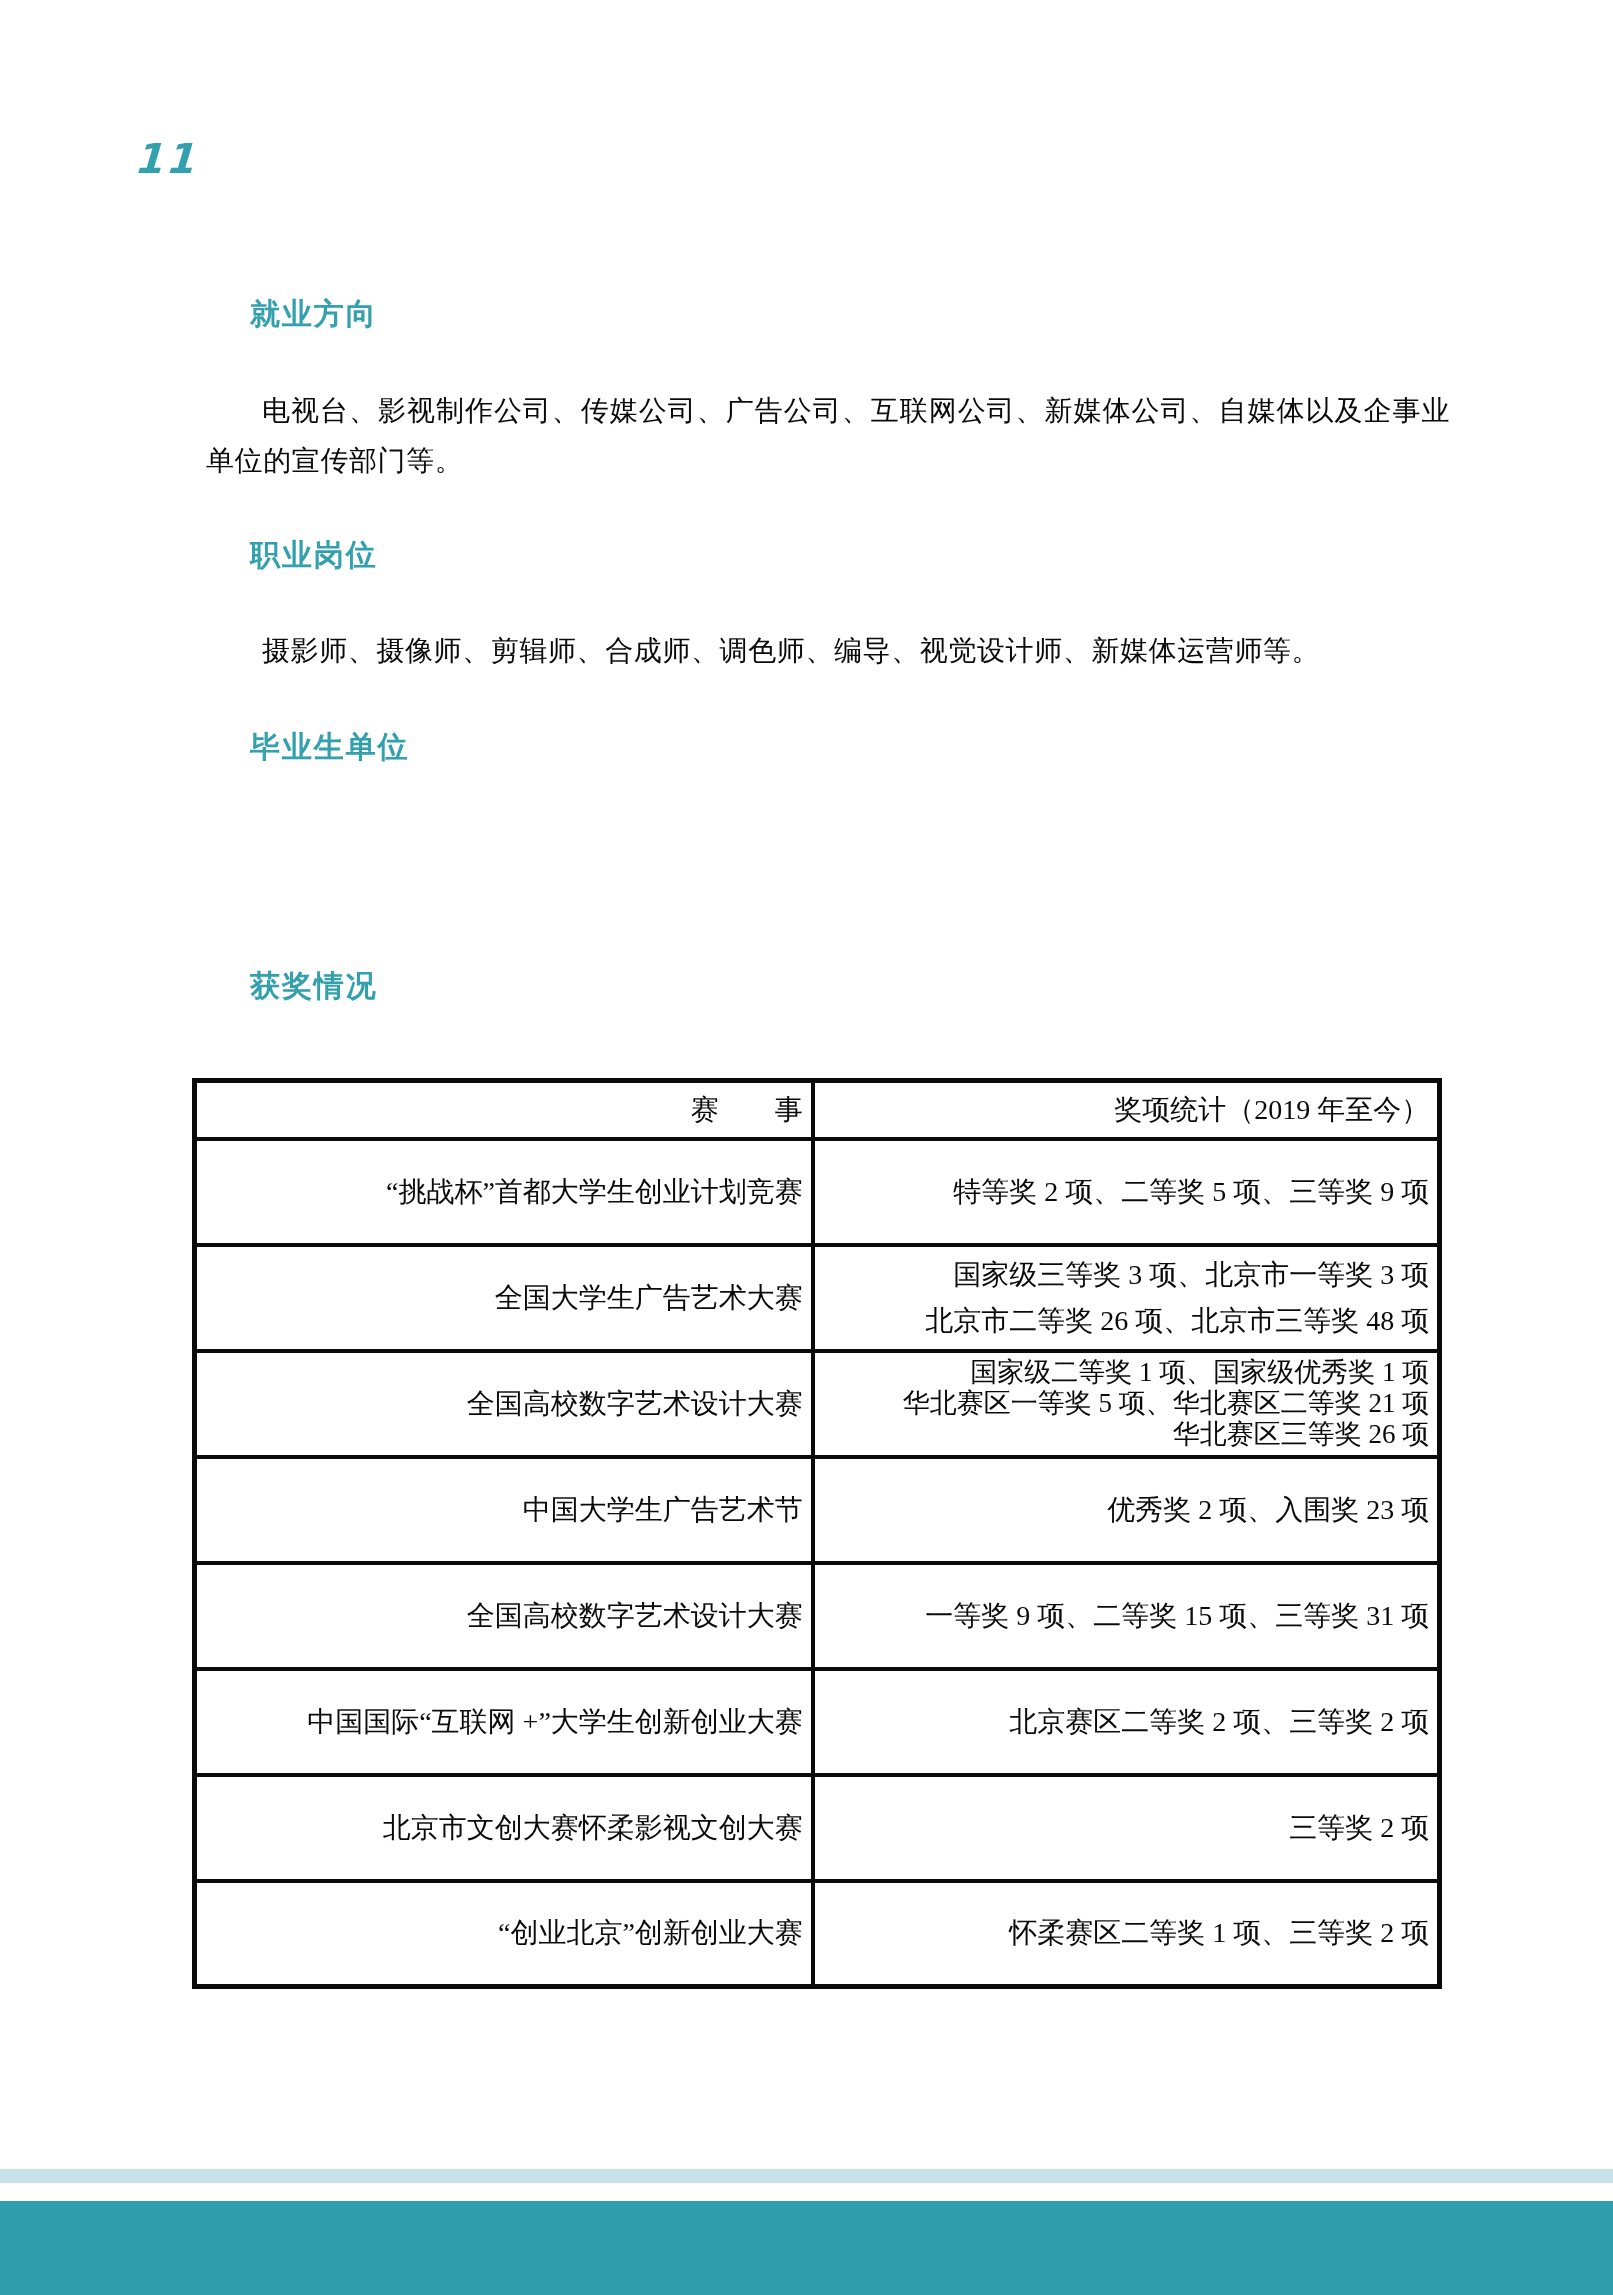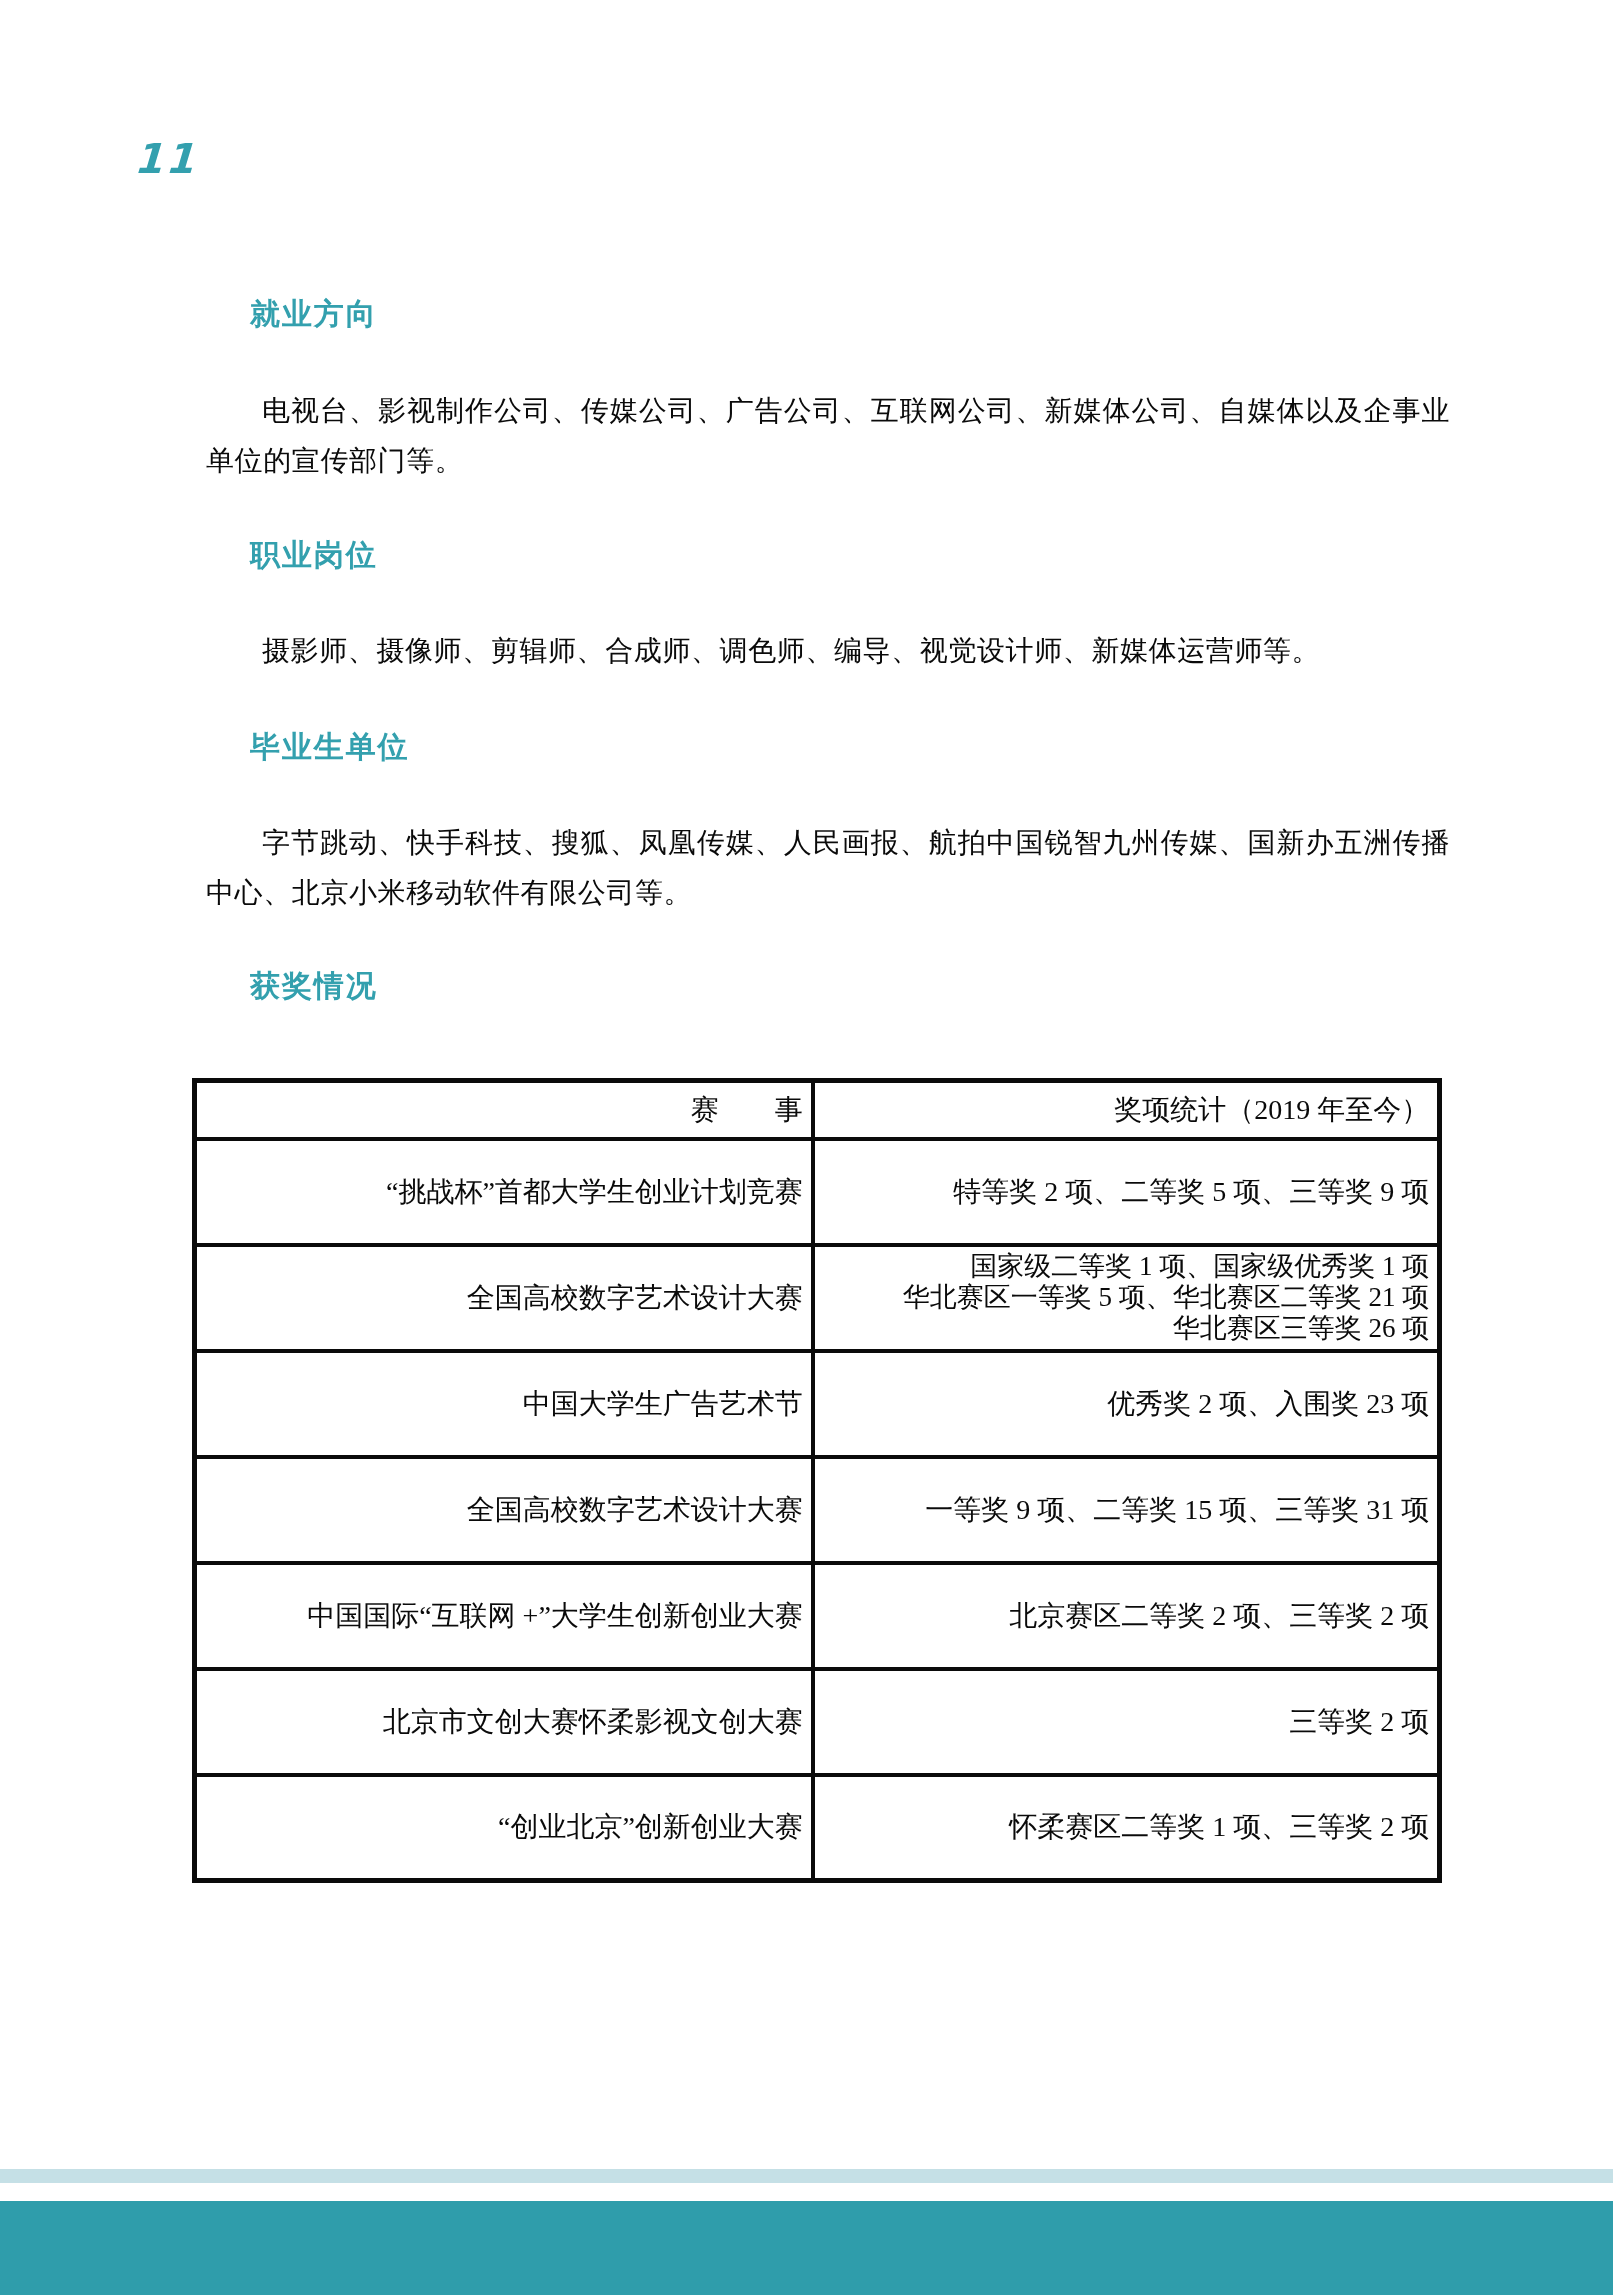--- a/index.html
+++ b/index.html
@@ -81,40 +81,46 @@
 
   <div class="page-number">11</div>
 
   <h2 class="sec-h" style="top:296px">就业方向</h2>
   <p class="para" style="top:386px">电视台、影视制作公司、传媒公司、广告公司、互联网公司、新媒体公司、自媒体以及企事业单位的宣传部门等。</p>
 
   <h2 class="sec-h" style="top:537px">职业岗位</h2>
   <p class="para" style="top:626px">摄影师、摄像师、剪辑师、合成师、调色师、编导、视觉设计师、新媒体运营师等。</p>
 
   <h2 class="sec-h" style="top:729px">毕业生单位</h2>
-  <p class="para" style="top:818px">字节跳动、快手科技、搜狐、凤凰传媒、人民画报、航拍中国锐智九州传媒、国新办五洲传播中心、北京小米移动软件有限公司等。</p>
 
   <h2 class="sec-h" style="top:968px">获奖情况</h2>
 
   <table class="awards">
     <colgroup>
         <col class="c1">
         <col class="c2">
       </colgroup>
     <thead>
       <tr>
         <th>赛　　事</th>
         <th>奖项统计（2019 年至今）</th>
       </tr>
     </thead>
     <tbody>
       <tr>
         <td>“挑战杯”首都大学生创业计划竞赛</td>
         <td>
           <div class="award-line">特等奖 2 项、二等奖 5 项、三等奖 9 项</div>
+        </td>
+      </tr>
+      <tr>
+        <td>全国大学生广告艺术大赛</td>
+        <td class="multi2">
+          <div class="award-line">国家级三等奖 3 项、北京市一等奖 3 项</div>
+          <div class="award-line">北京市二等奖 26 项、北京市三等奖 48 项</div>
         </td>
       </tr>
       <tr>
         <td>全国高校数字艺术设计大赛</td>
         <td class="multi3">
           <div class="award-line">国家级二等奖 1 项、国家级优秀奖 1 项</div>
           <div class="award-line">华北赛区一等奖 5 项、华北赛区二等奖 21 项</div>
           <div class="award-line">华北赛区三等奖 26 项</div>
         </td>
       </tr>

